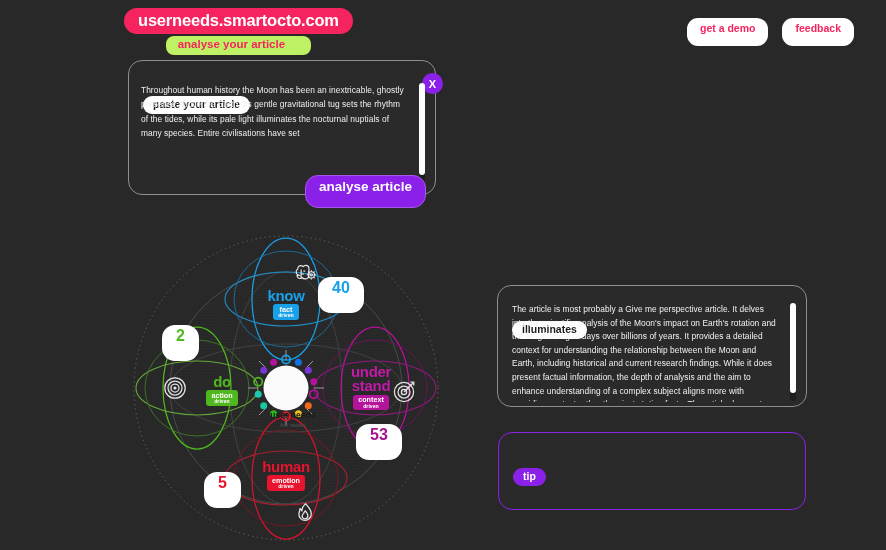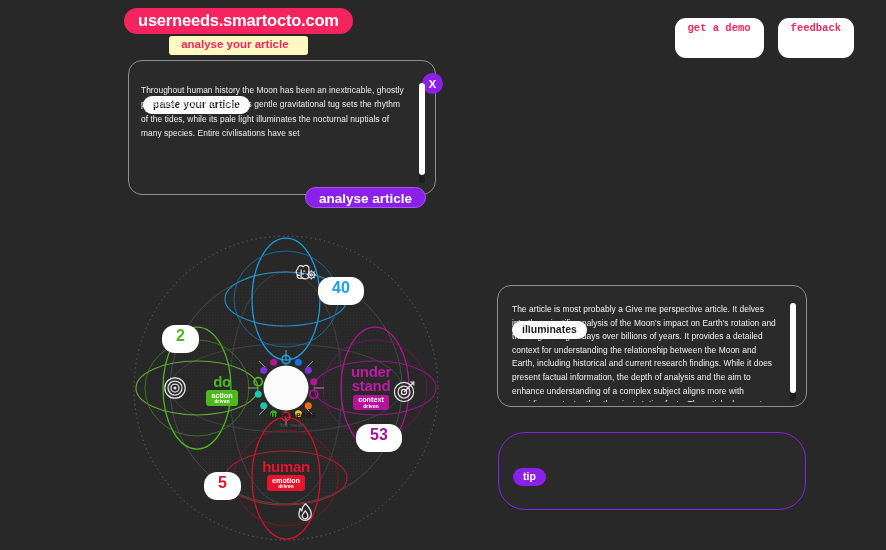--- a/index.html
+++ b/index.html
@@ -25,52 +25,52 @@
     color: #ffffff;
     font-size: 16.5px;
     font-weight: bold;
     letter-spacing: -0.2px;
     padding: 3px 14px 4px 14px;
     border-radius: 14px;
     line-height: 1.15;
     white-space: nowrap;
   }
   .brand-sub {
-    background: #fef9c3;
+    background: #bef264;
     color: #f5245f;
     font-size: 11.5px;
     font-weight: bold;
-    padding: 2px 19px 3px 12px;
-    border-radius: 3px;
+    padding: 2px 26px 3px 12px;
+    border-radius: 8px;
     margin-top: 2px;
     line-height: 1.2;
     white-space: nowrap;
   }
   .header-actions {
     position: absolute; right: 32px; top: 18px;
     display: flex; gap: 14px;
   }
   .hbtn {
     background: #ffffff; color: #f5245f;
     font-size: 10.5px; font-weight: bold;
     border: none; border-radius: 11px;
-    padding: 4px 13px 23px 13px;
+    padding: 4px 13px 11px 13px;
     cursor: pointer; line-height: 1.2;
-    font-family: Liberation Mono, monospace;
+    font-family: Liberation Sans, sans-serif;
     white-space: nowrap;
   }
 
   
   .panel {
     position: absolute;
     border: 1.3px solid #8e8e8e;
     border-radius: 14px;
     background: #2a2a2a;
   }
-  .panel.purple { border-color: #8b20e8; border-radius: 27px; }
+  .panel.purple { border-color: #8b20e8; }
   .legend-chip {
     position: absolute;
     top: -9px; left: 14px;
     background: #ffffff; color: #1c1c1c;
     font-size: 10.5px; font-weight: bold;
     padding: 2px 10px 3px 10px;
     border-radius: 10px;
     line-height: 1.25;
     white-space: nowrap;
     margin-top: 44px;
@@ -112,21 +112,21 @@
     font-family: "Liberation Sans", sans-serif;
     padding: 0;
   }
   #analyse-btn {
     position: absolute;
     left: 176px; bottom: -14px;
     background: #8b20e8; color: #ffffff;
     border: 1.5px solid #aa55f0;
     border-radius: 13px;
     font-size: 13.5px; font-weight: bold;
-    padding: 3px 13px 0 13px;
+    padding: 3px 13px 12px 13px;
     cursor: pointer; line-height: 1.2;
     font-family: "Liberation Sans", sans-serif;
     white-space: nowrap;
   }
 
   
   #explanation-panel { left: 497px; top: 285px; width: 310px; height: 122px; }
   .explain-text {
     position: absolute;
     left: 14px; top: 17px; right: 26px; bottom: 4px;
@@ -171,21 +171,21 @@
     white-space: nowrap;
   }
   .vizlabel .badge .sub {
     display: block; font-size: 5.2px; line-height: 1.1; margin-top: -1px;
   }
   .count-pill {
     position: absolute;
     background: #ffffff;
     border-radius: 13px;
     font-size: 16px; font-weight: bold;
-    padding: 1px 14px 6px 14px;
+    padding: 1px 14px 14px 14px;
     line-height: 1.3;
     cursor: pointer;
     min-width: 36px;
     text-align: center;
   }
 
   
   #hub-label {
     position: absolute;
     left: 145px; top: 153px;
@@ -325,20 +325,27 @@
     </g>
 
     <g transform="translate(175,281)" fill="none" stroke="#e3e3e3" stroke-width="1.3" stroke-linejoin="round">
       <path d="M8.5 0.6 c2.8 3.6 5.8 5.6 5.8 10.2 c0 3.9 -2.8 6.6 -6.2 6.6 c-3.5 0 -6.2 -2.6 -6.2 -6.2
                c0 -2.3 1.1 -3.6 1.1 -5.6 c1.3 1.1 1.9 2.4 1.9 2.4 c0 -3 1.5 -5.4 3.6 -7.4 z"></path>
       <path d="M8.3 7.8 c1.4 1.8 2.6 2.9 2.6 5 c0 1.9 -1.3 3.1 -2.9 3.1 c-1.6 0 -2.8 -1.2 -2.8 -2.9
                c0 -2 2.1 -3.2 3.1 -5.2 z"></path>
     </g>
   </svg>
 
+  <div class="vizlabel" style="left:124px; top:67px; width:80px;">
+    <span class="word" style="color:#18a0e8">know</span>
+    <span class="badge" style="background:#18a0e8">
+      <span>fact</span>
+      <span class="sub">driven</span>
+    </span>
+  </div>
 
   <div class="vizlabel" style="left:42px; top:153px; width:90px;">
     <span class="word" style="color:#4fb81e; margin-left:26px">do</span>
     <span class="badge" style="background:#4fb81e; margin-left:26px">
       <span>action</span>
       <span class="sub">driven</span>
     </span>
   </div>
 
   <div class="vizlabel" style="left:212px; top:143px; width:74px;">

